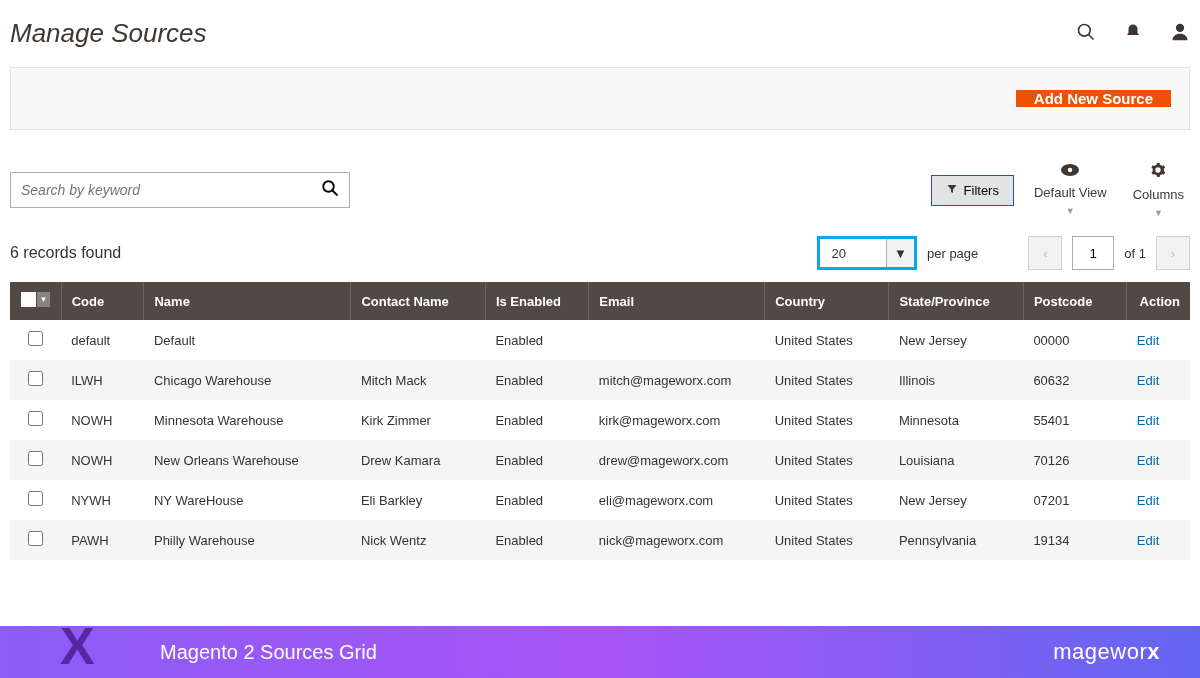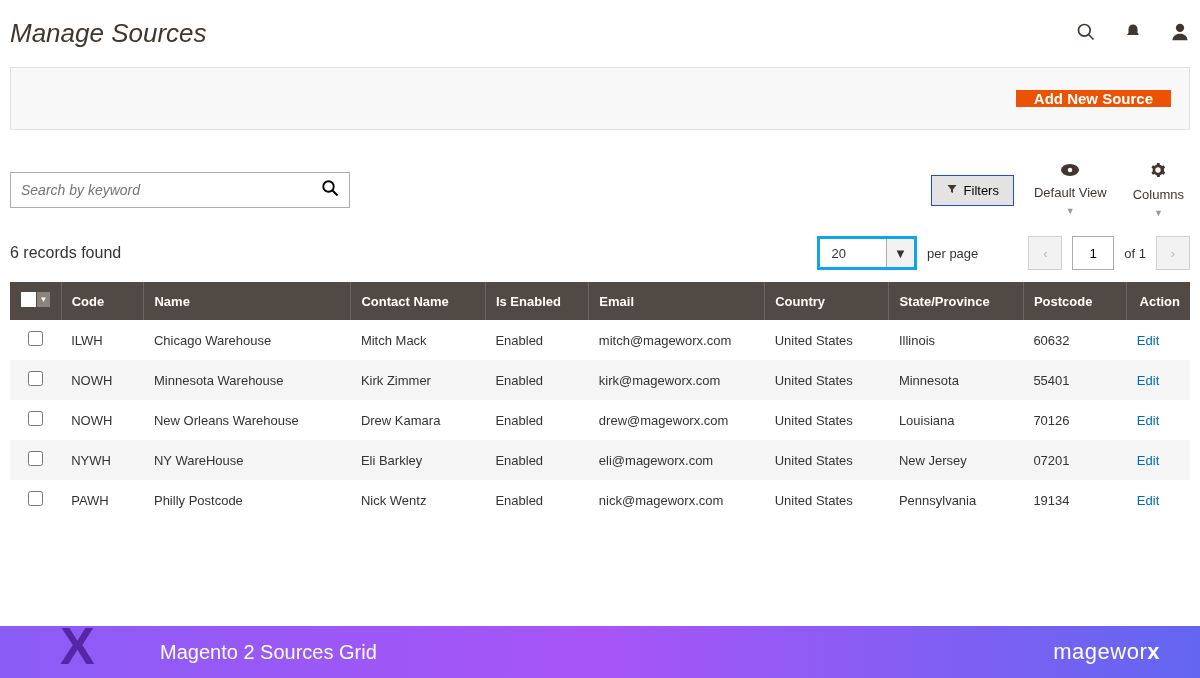--- a/index.html
+++ b/index.html
@@ -306,20 +306,32 @@
           <th class="col-email">Email</th>
           <th class="col-country">Country</th>
           <th class="col-state">State/Province</th>
           <th class="col-postcode">Postcode</th>
           <th class="action-col">Action</th>
         </tr>
       </thead>
       <tbody id="grid-body">
           <tr>
     <td class="chk"><input type="checkbox" style=""></td>
+    <td>default</td>
+    <td>Default</td>
+    <td></td>
+    <td>Enabled</td>
+    <td></td>
+    <td>United States</td>
+    <td>New Jersey</td>
+    <td>00000</td>
+    <td class="action"><a>Edit</a></td>
+          </tr>
+          <tr>
+    <td class="chk"><input type="checkbox" style=""></td>
     <td>ILWH</td>
     <td>Chicago Warehouse</td>
     <td>Mitch Mack</td>
     <td>Enabled</td>
     <td>mitch@mageworx.com</td>
     <td>United States</td>
     <td>Illinois</td>
     <td>60632</td>
     <td class="action"><a>Edit</a></td>
           </tr>
@@ -355,21 +367,21 @@
     <td>Enabled</td>
     <td>eli@mageworx.com</td>
     <td>United States</td>
     <td>New Jersey</td>
     <td>07201</td>
     <td class="action"><a>Edit</a></td>
           </tr>
           <tr>
     <td class="chk"><input type="checkbox" style=""></td>
     <td>PAWH</td>
-    <td>Philly Postcode</td>
+    <td>Philly Warehouse</td>
     <td>Nick Wentz</td>
     <td>Enabled</td>
     <td>nick@mageworx.com</td>
     <td>United States</td>
     <td>Pennsylvania</td>
     <td>19134</td>
     <td class="action"><a>Edit</a></td>
           </tr>
         </tbody>
     </table>

